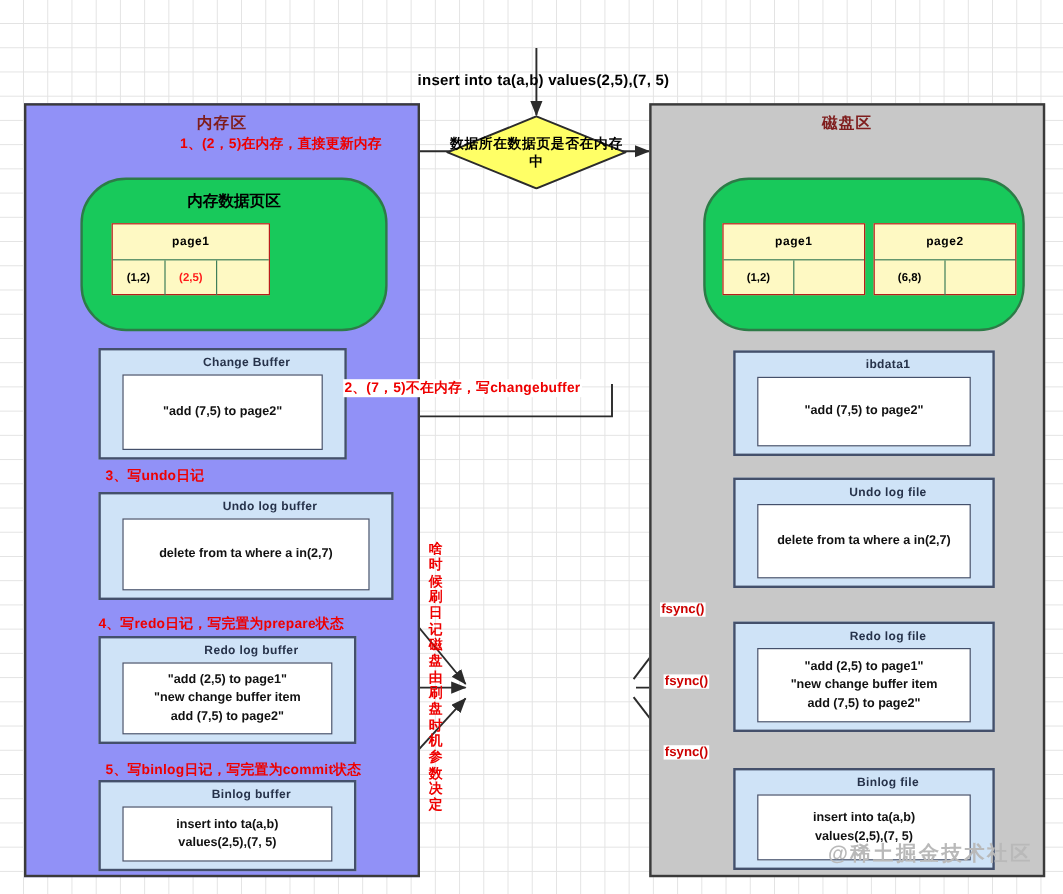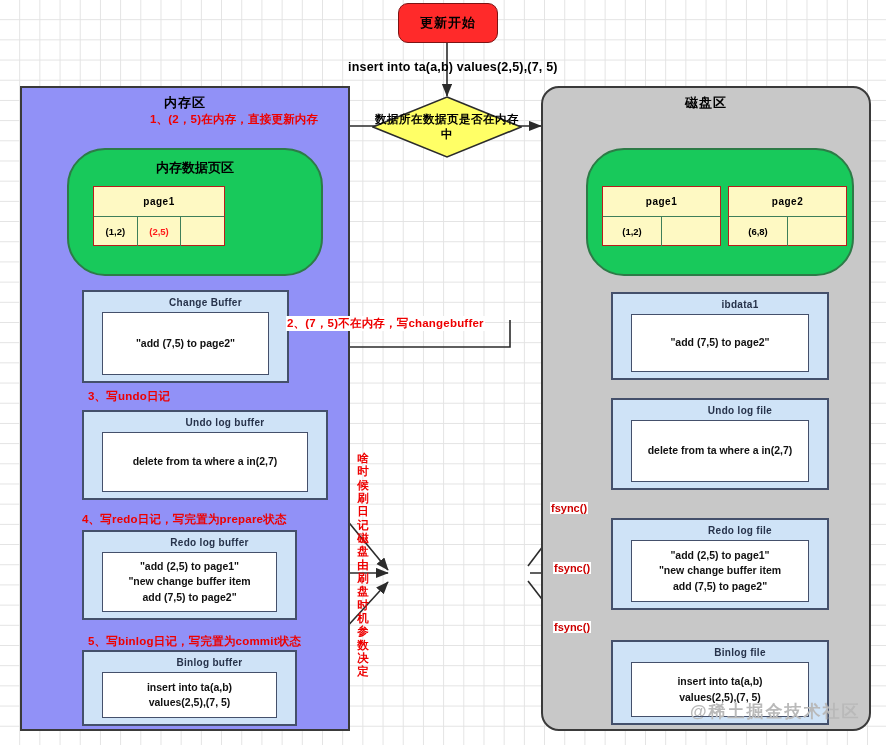--- a/index.html
+++ b/index.html
@@ -19,25 +19,25 @@
     background-size:20.2px 20.2px;
     background-position:-1px -1px;
   }
   .abs{position:absolute;box-sizing:border-box;}
 
   
   .region{
     border:2px solid #3a3a3a;
   }
   .region-mem{background:#9191f7;}
-  .region-disk{background:#c8c8c8;border-radius:18px;}
+  .region-disk{background:#c8c8c8;}
   .region-title{
     position:absolute;left:0;right:0;top:6px;
     text-align:center;
-    font-weight:bold;font-size:13px;color:#000000;
+    font-weight:bold;font-size:13px;color:#7f1d1d;
     letter-spacing:1px;
   }
 
   
   .datapage{
     background:#18c95b;
     border:2px solid #2d7b47;
     border-radius:38px;
   }
   .datapage .dp-title{
@@ -180,23 +180,20 @@
 
     <line x1="289" y1="450" x2="388" y2="570" stroke="#2b2b2b" stroke-width="1.6" marker-end="url(#ah)"></line>
     <line x1="296" y1="573" x2="388" y2="573" stroke="#2b2b2b" stroke-width="1.6" marker-end="url(#ah)"></line>
     <line x1="289" y1="690" x2="388" y2="582" stroke="#2b2b2b" stroke-width="1.6" marker-end="url(#ah)"></line>
 
     <line x1="528" y1="566" x2="612" y2="455" stroke="#2b2b2b" stroke-width="1.6" marker-end="url(#ah)"></line>
     <line x1="530" y1="573" x2="612" y2="573" stroke="#2b2b2b" stroke-width="1.6" marker-end="url(#ah)"></line>
     <line x1="528" y1="581" x2="612" y2="690" stroke="#2b2b2b" stroke-width="1.6" marker-end="url(#ah)"></line>
   </svg>
 
-  <div class="abs startnode" style="left:398px;top:3px;width:100px;height:40px;">
-    <span>更新开始</span>
-  </div>
 
   <div class="abs sql-text" style="left:348px;top:60px;">insert into ta(a,b) values(2,5),(7, 5)</div>
 
   <div class="abs diamond-wrap" style="left:372px;top:96px;width:150px;height:62px;">
     <svg width="150" height="62" viewBox="0 0 150 62">
       <polygon points="75,1 149,31 75,61 1,31" fill="#ffff66" stroke="#2b2b2b" stroke-width="1.6"></polygon>
     </svg>
     <div class="diamond-label">数据所在数据页是否在内存中</div>
   </div>
 

